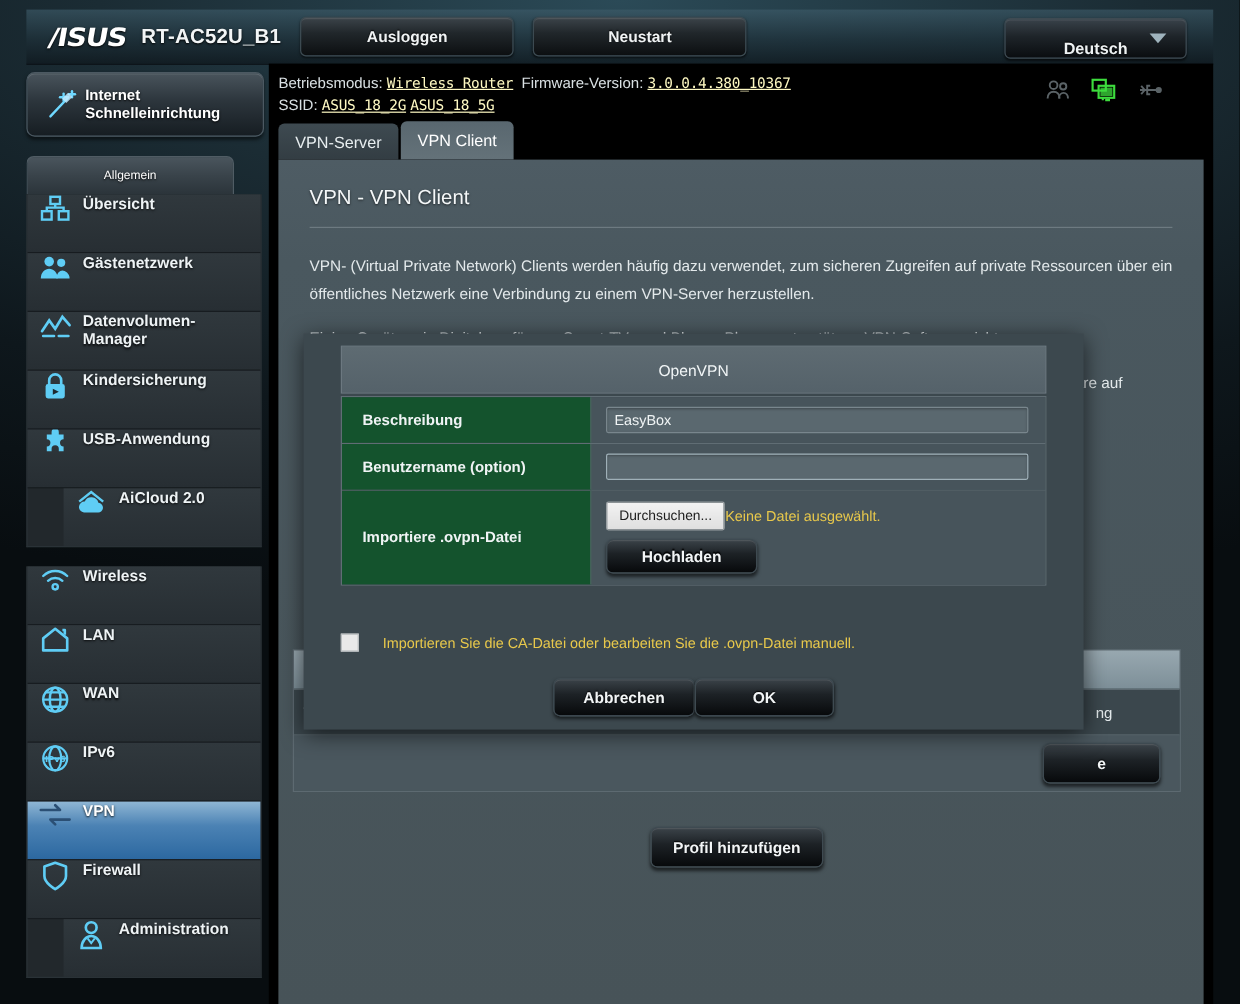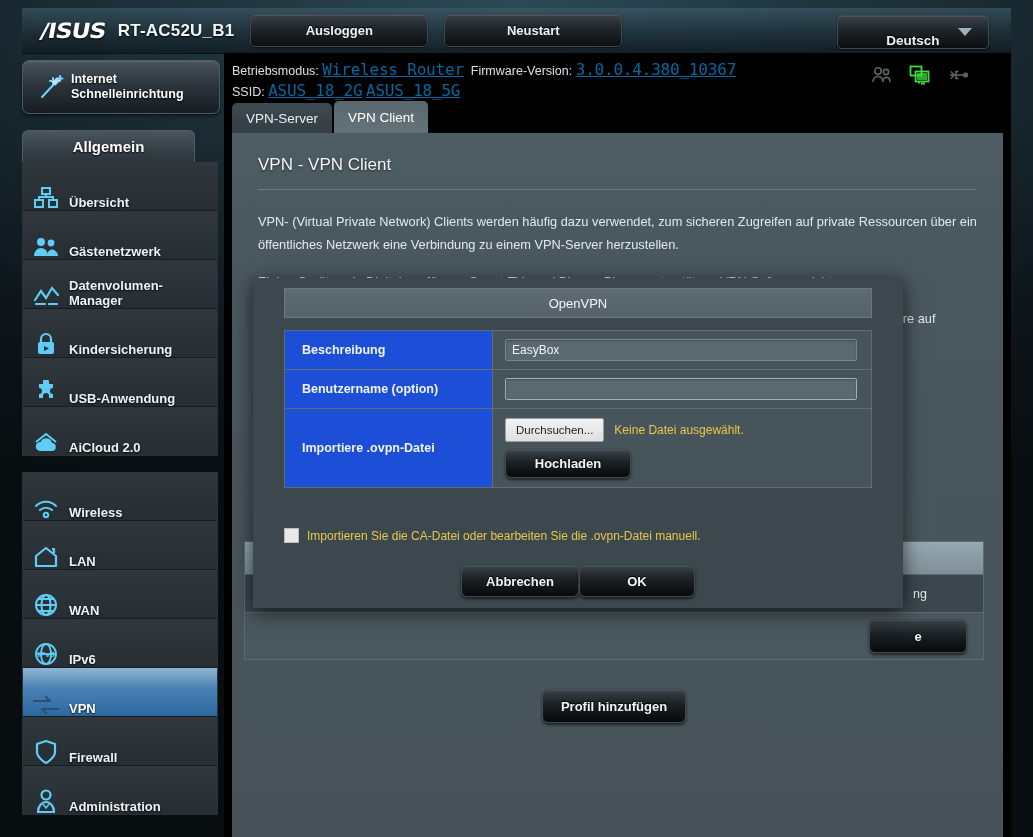--- a/index.html
+++ b/index.html
@@ -111,42 +111,42 @@
     color: #ffffff; text-shadow: 0 1px 2px #000;
   }
   .wand-icon { width: 40px; margin-left: 8px; display:flex; align-items:center; justify-content:center; }
 
   .menu-block { margin-top: 16px; }
   .menu-head {
     width: 173px; height: 32px;
     border-radius: 6px 6px 0 0;
     background: linear-gradient(180deg, #4a555d 0%, #39434a 50%, #2b343a 100%);
     display: flex; align-items: center; justify-content: center;
-    font-size: 15px; font-weight: bold; color: #ffffff;
+    font-size: 10px; font-weight: normal; color: #ffffff;
     text-shadow: 0 1px 2px #000;
     border: 1px solid #505c64;
     border-bottom: none;
     box-sizing: border-box;
   }
   .menu-list {
     width: 196px;
     border: 1px solid #2a3237;
     border-top: none;
     box-sizing: border-box;
     background: #22282c;
   }
   .menu-item {
     height: 48px;
-    display: flex; align-items: flex-end;
+    display: flex; align-items: flex-start;
     border-bottom: 1px solid #171c20;
     background: linear-gradient(180deg, #30383d 0%, #272e33 100%);
     cursor: pointer;
     position: relative;
   }
-  .menu-item:last-child { border-bottom: none; }
+  .menu-item:last-child { border-bottom: none; margin-left: 30px; }
   .menu-item.active {
     background: linear-gradient(180deg, #8fb6d4 0%, #4b82b4 42%, #2c68a0 100%);
   }
   .menu-item .mi-icon {
     width: 46px; min-width: 46px;
     display: flex; align-items: center; justify-content: center;
   }
   .menu-item .mi-label {
     font-size: 13px; font-weight: bold; color: #eef3f5;
     text-shadow: 0 1px 2px rgba(0,0,0,.85);
@@ -166,23 +166,23 @@
     position: absolute; left: 0; top: 0;
     width: 787px; height: 48px;
     color: #d9e0e3;
     font-size: 12.5px;
     padding: 7px 0 0 8px;
     box-sizing: border-box;
     line-height: 19px;
   }
   #sysinfo .mono {
     font-family: "DejaVu Sans Mono", monospace;
-    font-size: 16px;
+    font-size: 12px;
     text-decoration: underline;
-    color: #0369a1;
+    color: #fef9c3;
     letter-spacing: -.2px;
   }
   #status-icons {
     position: absolute; right: 42px; top: 12px;
     display: flex; gap: 16px; align-items: center;
   }
 
   
   #tabs {
     position: absolute; left: 8px; top: 48px;
@@ -283,21 +283,21 @@
     left: 253px; top: 278px;
     width: 650px; height: 330px;
     background: #3c484e;
     box-shadow: 0 4px 18px rgba(0,0,0,.65);
     z-index: 10;
     padding: 0;
     box-sizing: border-box;
   }
   #modal-title {
     position: absolute; left: 31px; top: 10px;
-    width: 588px; height: 30px;
+    width: 588px; height: 40px;
     background: linear-gradient(180deg, #5e6b72 0%, #55626a 100%);
     border: 1px solid #6c7880;
     box-sizing: border-box;
     display: flex; align-items: center; justify-content: center;
     font-size: 13px; color: #f2f6f7;
   }
   #modal-form {
     position: absolute; left: 31px; top: 52px;
     width: 588px;
     border: 1px solid #60six;
@@ -312,21 +312,21 @@
   }
   .frow:last-child { border-bottom: none; }
   .fcell-label {
     width: 208px; min-width: 208px;
     display: flex; align-items: center;
     padding-left: 17px;
     box-sizing: border-box;
     font-size: 12.5px; font-weight: bold;
     color: #f0f4f5;
     border-right: 1px solid #606d74;
-    background: #1d4ed8;
+    background: #14532d;
   }
   .fcell-value {
     flex: 1;
     display: flex; align-items: center;
     padding: 7px 14px 7px 12px;
     box-sizing: border-box;
     background: #47545b;
   }
   .txtfield {
     width: 100%; height: 22px;
@@ -338,37 +338,37 @@
     font-size: 12px;
     font-family: "Liberation Sans", sans-serif;
     padding: 0 6px;
     outline: none;
     box-shadow: inset 0 1px 2px rgba(0,0,0,.28);
   }
   .txtfield.focused {
     border-color: #9fb0b8;
   }
   #file-row .fcell-value { flex-direction: column; align-items: flex-start; gap: 7px; padding-top: 9px; padding-bottom: 9px; }
-  .file-line { display: flex; align-items: center; gap: 10px; }
+  .file-line { display: flex; align-items: center; }
   #browse-btn {
     height: 22px;
     padding: 0 10px;
     background: linear-gradient(180deg, #f2f2f2 0%, #dfdfdf 100%);
     border: 1px solid #9aa0a3;
     border-radius: 2px;
     color: #1c1c1c;
     font-size: 11.5px;
     cursor: pointer;
     display: flex; align-items: center;
   }
   #no-file-text { font-size: 12px; color: #e8c84b; }
   #upload-btn { width: 124px; height: 27px; font-size: 13px; }
   #ca-note {
     position: absolute; left: 31px; top: 250px;
-    display: flex; align-items: center; gap: 8px;
+    display: flex; align-items: center; gap: 20px;
   }
   #ca-checkbox {
     width: 13px; height: 13px;
     background: #e9e9e9;
     border: 1px solid #b8bdbf;
     cursor: pointer;
   }
   #ca-note .txt { font-size: 12px; color: #e8c84b; }
   #modal-actions {
     position: absolute; left: 0; top: 287px;

